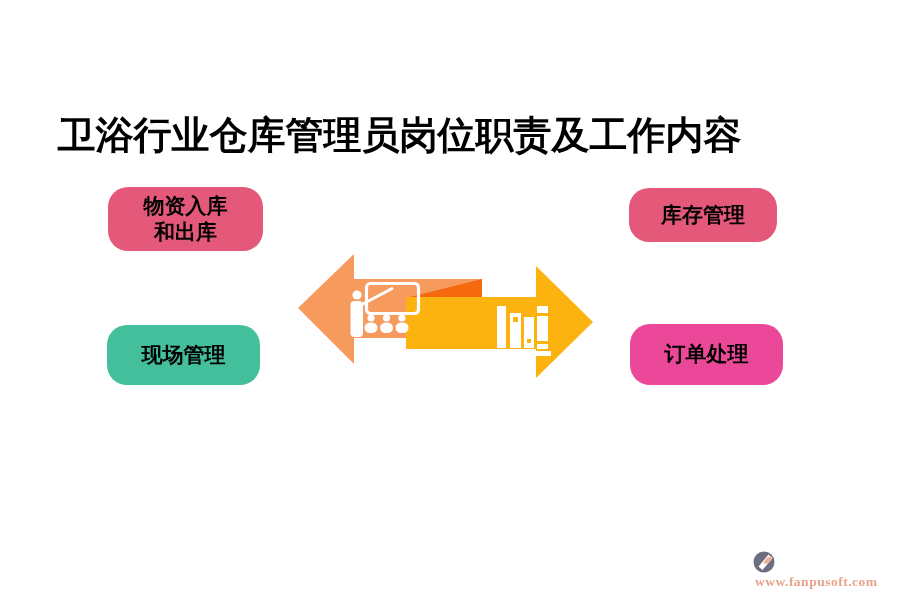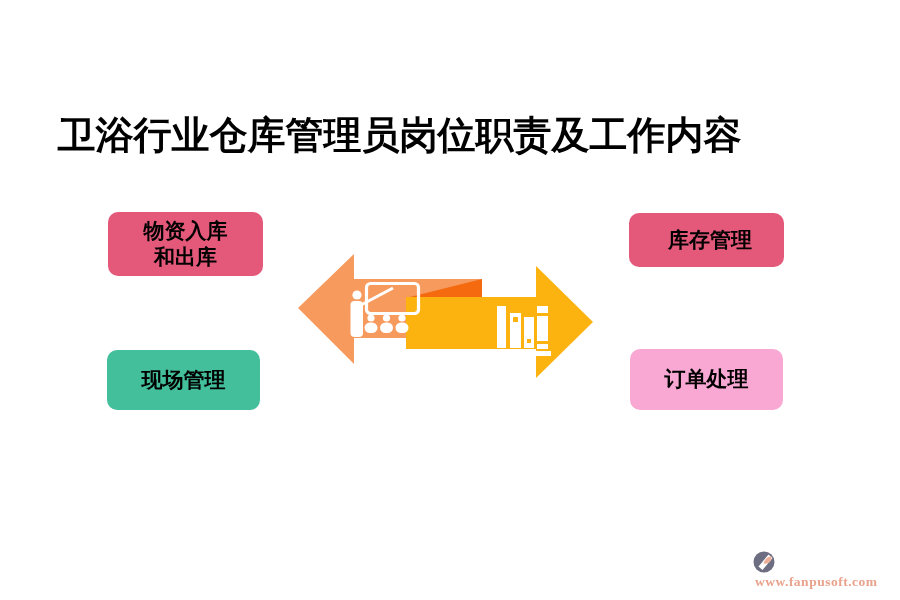--- a/index.html
+++ b/index.html
@@ -7,25 +7,25 @@
     position:relative;width:900px;height:600px;background:#ffffff;
     overflow:hidden;font-family:"Liberation Sans","DejaVu Sans",sans-serif;
   }
   .title{
     position:absolute;top:110px;left:0;width:799px;text-align:center;
     font-size:38px;font-weight:bold;color:#000;letter-spacing:0;
     white-space:nowrap;
   }
   .node{
     position:absolute;display:flex;align-items:center;justify-content:center;
-    border-radius:10px;font-weight:bold;font-size:21px;color:#000;
-    text-align:center;white-space:pre-line;line-height:1.25;margin-top:25px;
+    border-radius:20px;font-weight:bold;font-size:21px;color:#000;
+    text-align:center;white-space:pre-line;line-height:1.25;
   }
   .node.tl{left:108px;top:187px;width:155px;height:64px;}
-  .node.tr{left:629px;top:188px;width:148px;height:54px;padding-left:7px;}
+  .node.tr{left:629px;top:188px;width:148px;height:54px;}
   .node.bl{left:107px;top:325px;width:153px;height:60px;}
   .node.br{left:630px;top:324px;width:153px;height:61px;}
   .arrow-layer{position:absolute;left:0;top:0;width:900px;height:600px;}
   .watermark{
     position:absolute;left:752px;top:550px;width:150px;
   }
   .wm-row{display:flex;align-items:center;gap:3px;}
   .wm-brand{font-size:22px;letter-spacing:1px;font-weight:normal;}
   .wm-url{font-family:"Liberation Serif","DejaVu Serif",serif;font-weight:bold;
     font-size:13.5px;margin-top:0px;padding-left:3px;letter-spacing:0.5px;}
@@ -37,21 +37,21 @@
 
   <div class="title">卫浴行业仓库管理员岗位职责及工作内容</div>
 
   <div class="node tl" style="background-color: rgb(228, 88, 122);">物资入库
 和出库</div>
 
   <div class="node tr" style="background-color: rgb(228, 88, 122);">库存管理</div>
 
   <div class="node bl" style="background-color: rgb(68, 191, 156);">现场管理</div>
 
-  <div class="node br" style="background-color: #f9a8d4;">订单处理</div>
+  <div class="node br" style="background-color: #ec4899;">订单处理</div>
 
   <svg class="arrow-layer" viewBox="0 0 900 600">
 
     <polygon points="298,308 354,254 354,279 482,279 482,338 354,338 354,364" fill="#F79A5E"></polygon>
 
     <polygon points="406,298 482,279 482,298" fill="#F5690F"></polygon>
 
     <polygon points="406,297 536,297 536,266 593,322 536,378 536,349 406,349" fill="#FCB30F"></polygon>
 
     <g fill="#FFFFFF">

